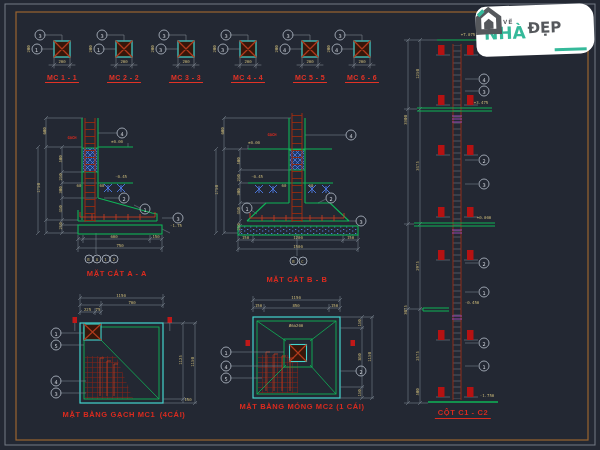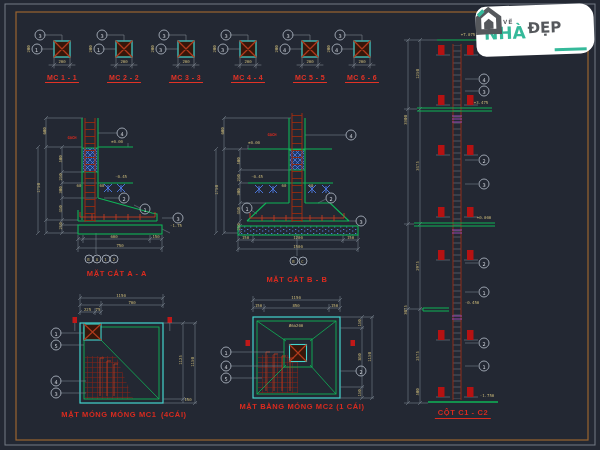--- a/index.html
+++ b/index.html
@@ -254,21 +254,21 @@
 <span class="t k" style="left:87.5px;top:310px">225</span>
 <span class="t k" style="left:98px;top:310px">75</span>
 <span class="t kv" style="left:181px;top:360px">1125</span>
 <span class="t k" style="left:188px;top:400px">150</span>
 <span class="t kv" style="left:193px;top:362px">1150</span>
 <div class="callout" style="left:56px;top:333px">1</div>
 <div class="callout" style="left:56px;top:345px">5</div>
 <div class="callout" style="left:56px;top:381px">4</div>
 <div class="callout" style="left:56px;top:393px">3</div>
 <div class="titlebox" style="left:124px;top:403px">
-  <span>MẶT MÓNG MÓNG MC1</span>
+  <span>MẶT BẰNG GẠCH MC1</span>
   <span class="suffix">(4CÁI)</span>
 </div>
 
 <span class="t k" style="left:296px;top:298px">1150</span>
 <span class="t k" style="left:258.5px;top:306px">150</span>
 <span class="t k" style="left:296px;top:306px">850</span>
 <span class="t k" style="left:334.5px;top:306px">150</span>
 <span class="t k" style="left:296px;top:326px">Ø6a200</span>
 <span class="t kv" style="left:360px;top:322.5px">150</span>
 <span class="t kv" style="left:360px;top:357px">850</span>

